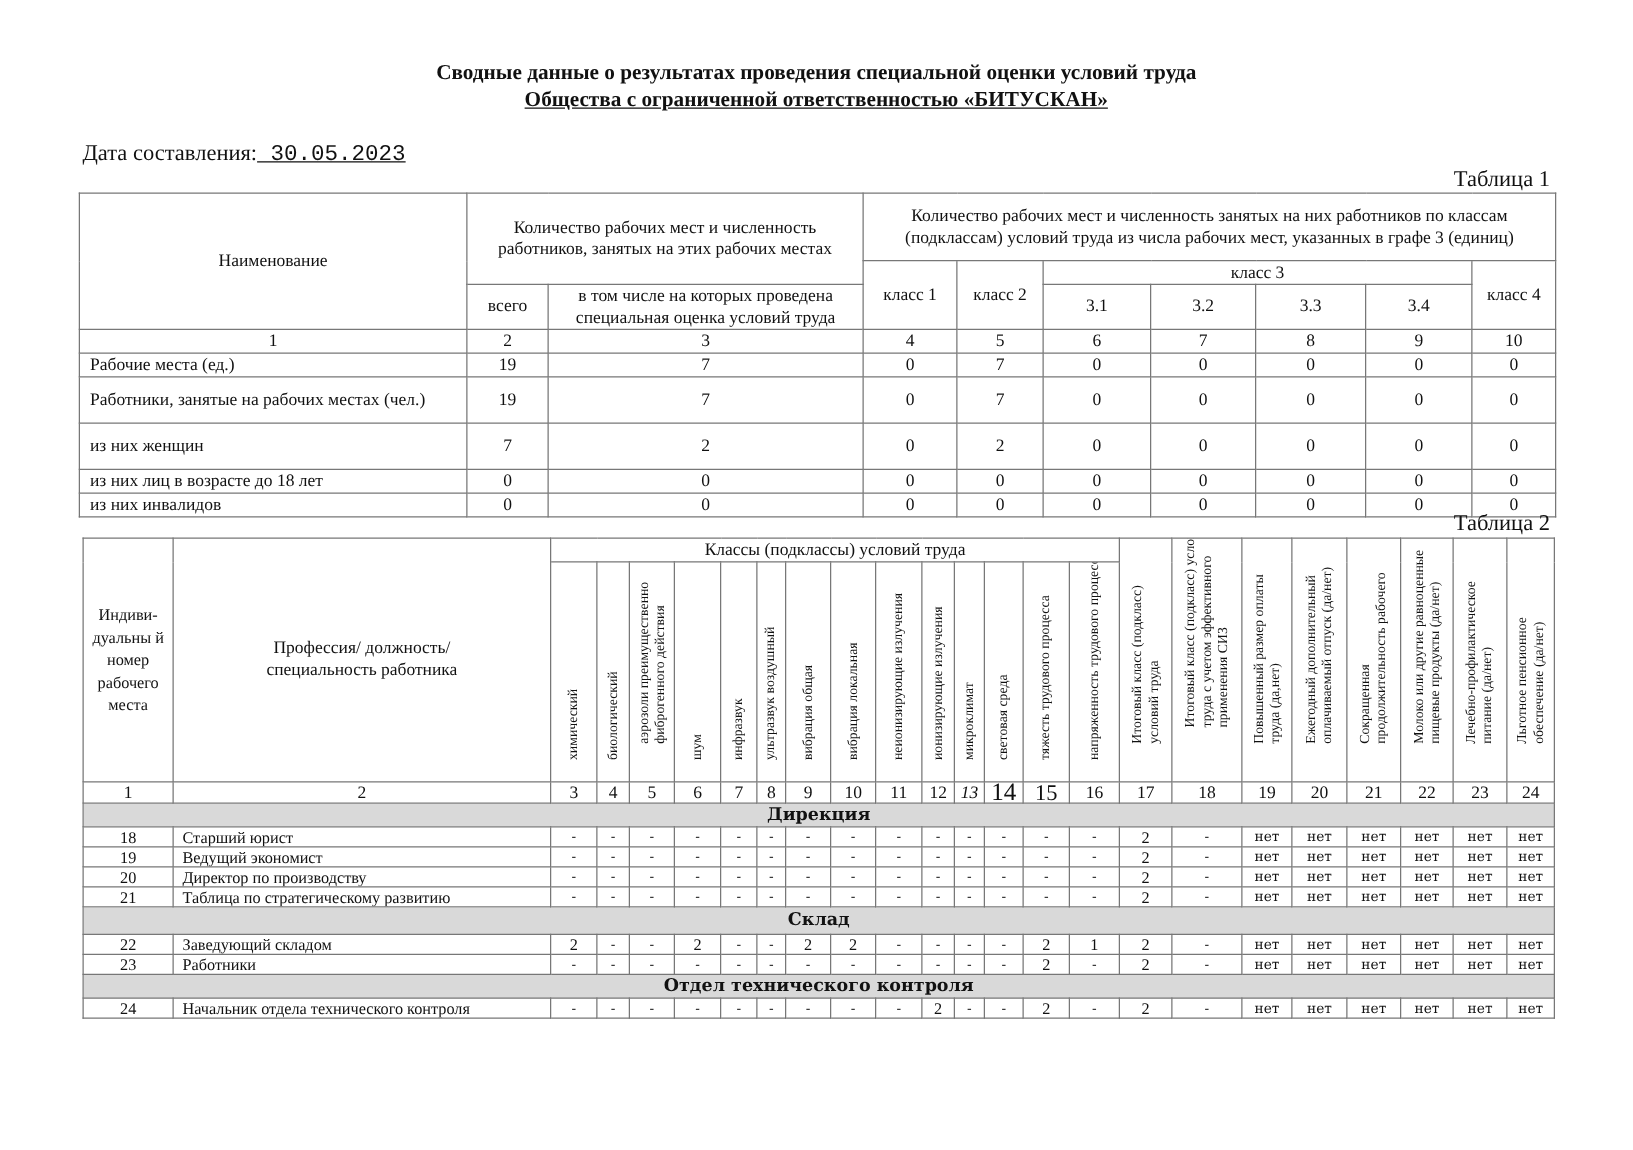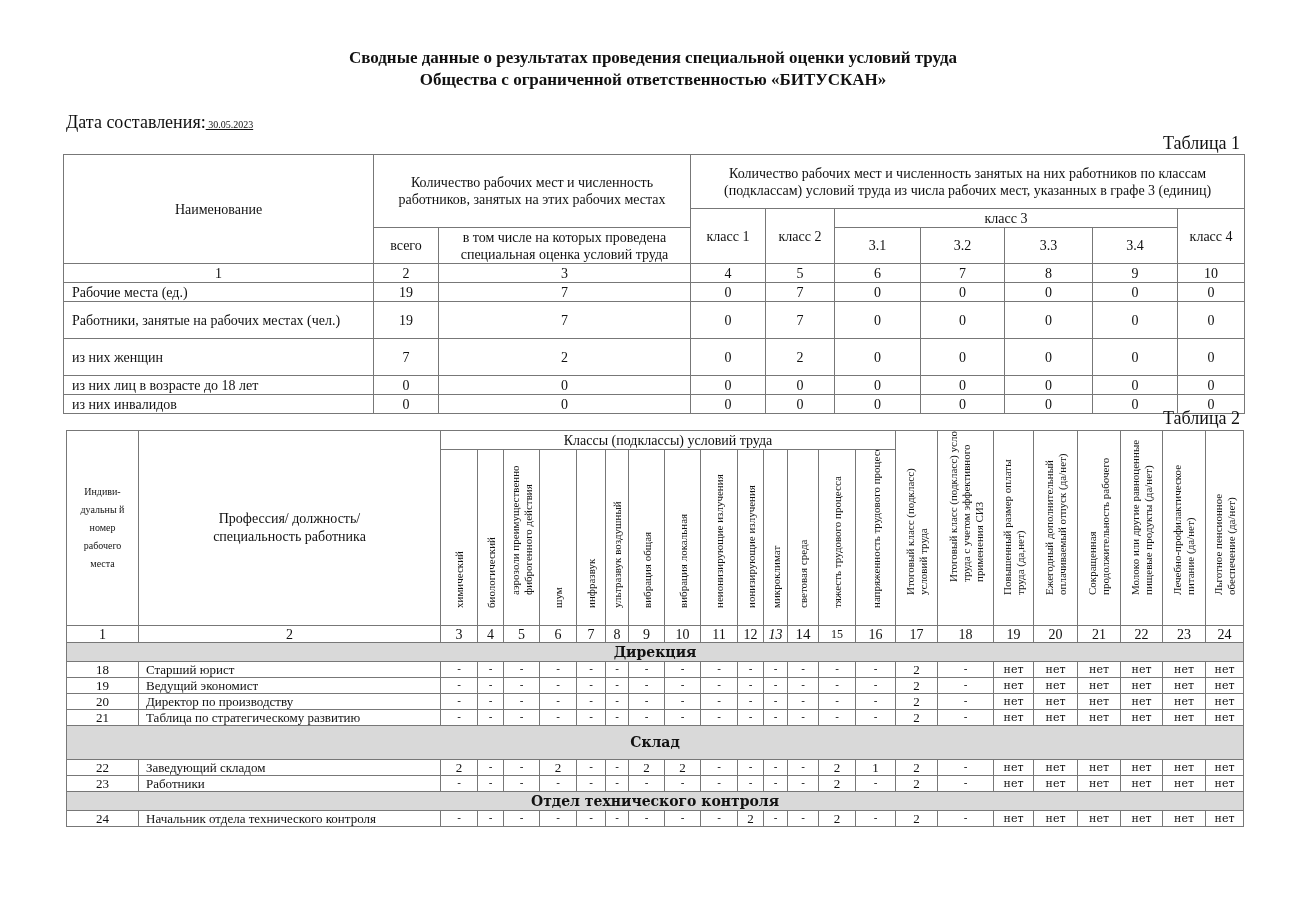--- a/index.html
+++ b/index.html
@@ -1,23 +1,23 @@
 <!DOCTYPE html>
 <html><head>
 <meta charset="utf-8">
 <style>
   html, body { margin:0; padding:0; background:#ffffff; }
   body { width:1306px; height:920px; position:relative; overflow:hidden;
          font-family:"Liberation Serif", serif; color:#111; }
   .title { position:absolute; left:0; width:1306px; text-align:center; font-weight:bold; font-size:17px; line-height:21px; }
   .title1 { top:47px; }
   .title2 { top:69px; }
-  .title2 span { }
+  .title2 span { text-decoration:underline; }
   .date { position:absolute; left:66px; top:112px; font-size:18px; }
-  .date .val { text-decoration:underline; font-size:10px; }
+  .date .val { text-decoration:underline; font-size:18px;font-family:Liberation Mono, monospace; }
   .tlabel { position:absolute; right:66px; font-size:18px; }
   .tl1 { top:133px; }
   .tl2 { top:408px; }
   table { position:absolute; border-collapse:collapse; table-layout:fixed; }
   td { border:1px solid #777; padding:0; text-align:center; vertical-align:middle; overflow:hidden; }
   #t1 { left:63px; top:154px; width:1181px; font-size:14px; }
   #t1 td { line-height:17px; }
   #t1 td.left { text-align:left; padding-left:8px; }
   #t2 { left:66px; top:430px; width:1178px; font-size:13px; }
   #t2 td { line-height:15px; }
@@ -177,21 +177,21 @@
       <col style="width:56px">
       <col style="width:40px">
       <col style="width:44px">
       <col style="width:43px">
       <col style="width:42px">
       <col style="width:43px">
       <col style="width:38px">
   </colgroup>
   <tbody>
       <tr style="height:19px">
-    <td rowspan="2" style="padding:0 4px;font-size:10px;line-height:18px">Индиви-дуальны й номер рабочего места</td>
+    <td rowspan="2" style="padding:0 4px;font-size:13px;line-height:18px">Индиви-дуальны й номер рабочего места</td>
     <td rowspan="2" style="padding:0 60px;font-size:14px;line-height:18px">Профессия/ должность/ специальность работника</td>
     <td colspan="14" style="font-size:14px">Классы (подклассы) условий труда</td>
     <td rowspan="2" class="rot">
           <div style="width:130px">Итоговый класс (подкласс) условий труда</div>
         </td>
     <td rowspan="2" class="rot">
           <div>Итоговый класс (подкласс) условий труда с учетом эффективного применения СИЗ</div>
         </td>
     <td rowspan="2" class="rot">
           <div style="width:155px">Повышенный размер оплаты труда (да,нет)</div>
@@ -263,22 +263,22 @@
         <td style="font-size: 14px;">4</td>
         <td style="font-size: 14px;">5</td>
         <td style="font-size: 14px;">6</td>
         <td style="font-size: 14px;">7</td>
         <td style="font-size: 14px;">8</td>
         <td style="font-size: 14px;">9</td>
         <td style="font-size: 14px;">10</td>
         <td style="font-size: 14px;">11</td>
         <td style="font-size: 14px;">12</td>
         <td style="font-size: 14px; font-style: italic;">13</td>
-        <td style="font-size: 15px;">14</td>
-        <td style="font-size: 12px;">15</td>
+        <td style="font-size: 20px;">14</td>
+        <td style="font-size: 18px;">15</td>
         <td style="font-size: 14px;">16</td>
         <td style="font-size: 14px;">17</td>
         <td style="font-size: 14px;">18</td>
         <td style="font-size: 14px;">19</td>
         <td style="font-size: 14px;">20</td>
         <td style="font-size: 14px;">21</td>
         <td style="font-size: 14px;">22</td>
         <td style="font-size: 14px;">23</td>
         <td style="font-size: 14px;">24</td>
       </tr>
@@ -384,21 +384,21 @@
         <td class="dash">-</td>
         <td>2</td>
         <td class="dash">-</td>
         <td class="net">нет</td>
         <td class="net">нет</td>
         <td class="net">нет</td>
         <td class="net">нет</td>
         <td class="net">нет</td>
         <td class="net">нет</td>
       </tr>
-      <tr style="height: 34px;">
+      <tr style="height: 22px;">
         <td colspan="24" class="sect">Склад</td>
       </tr>
       <tr style="height: 16px;">
         <td>22</td>
         <td class="left">Заведующий складом</td>
         <td>2</td>
         <td class="dash">-</td>
         <td class="dash">-</td>
         <td>2</td>
         <td class="dash">-</td>

